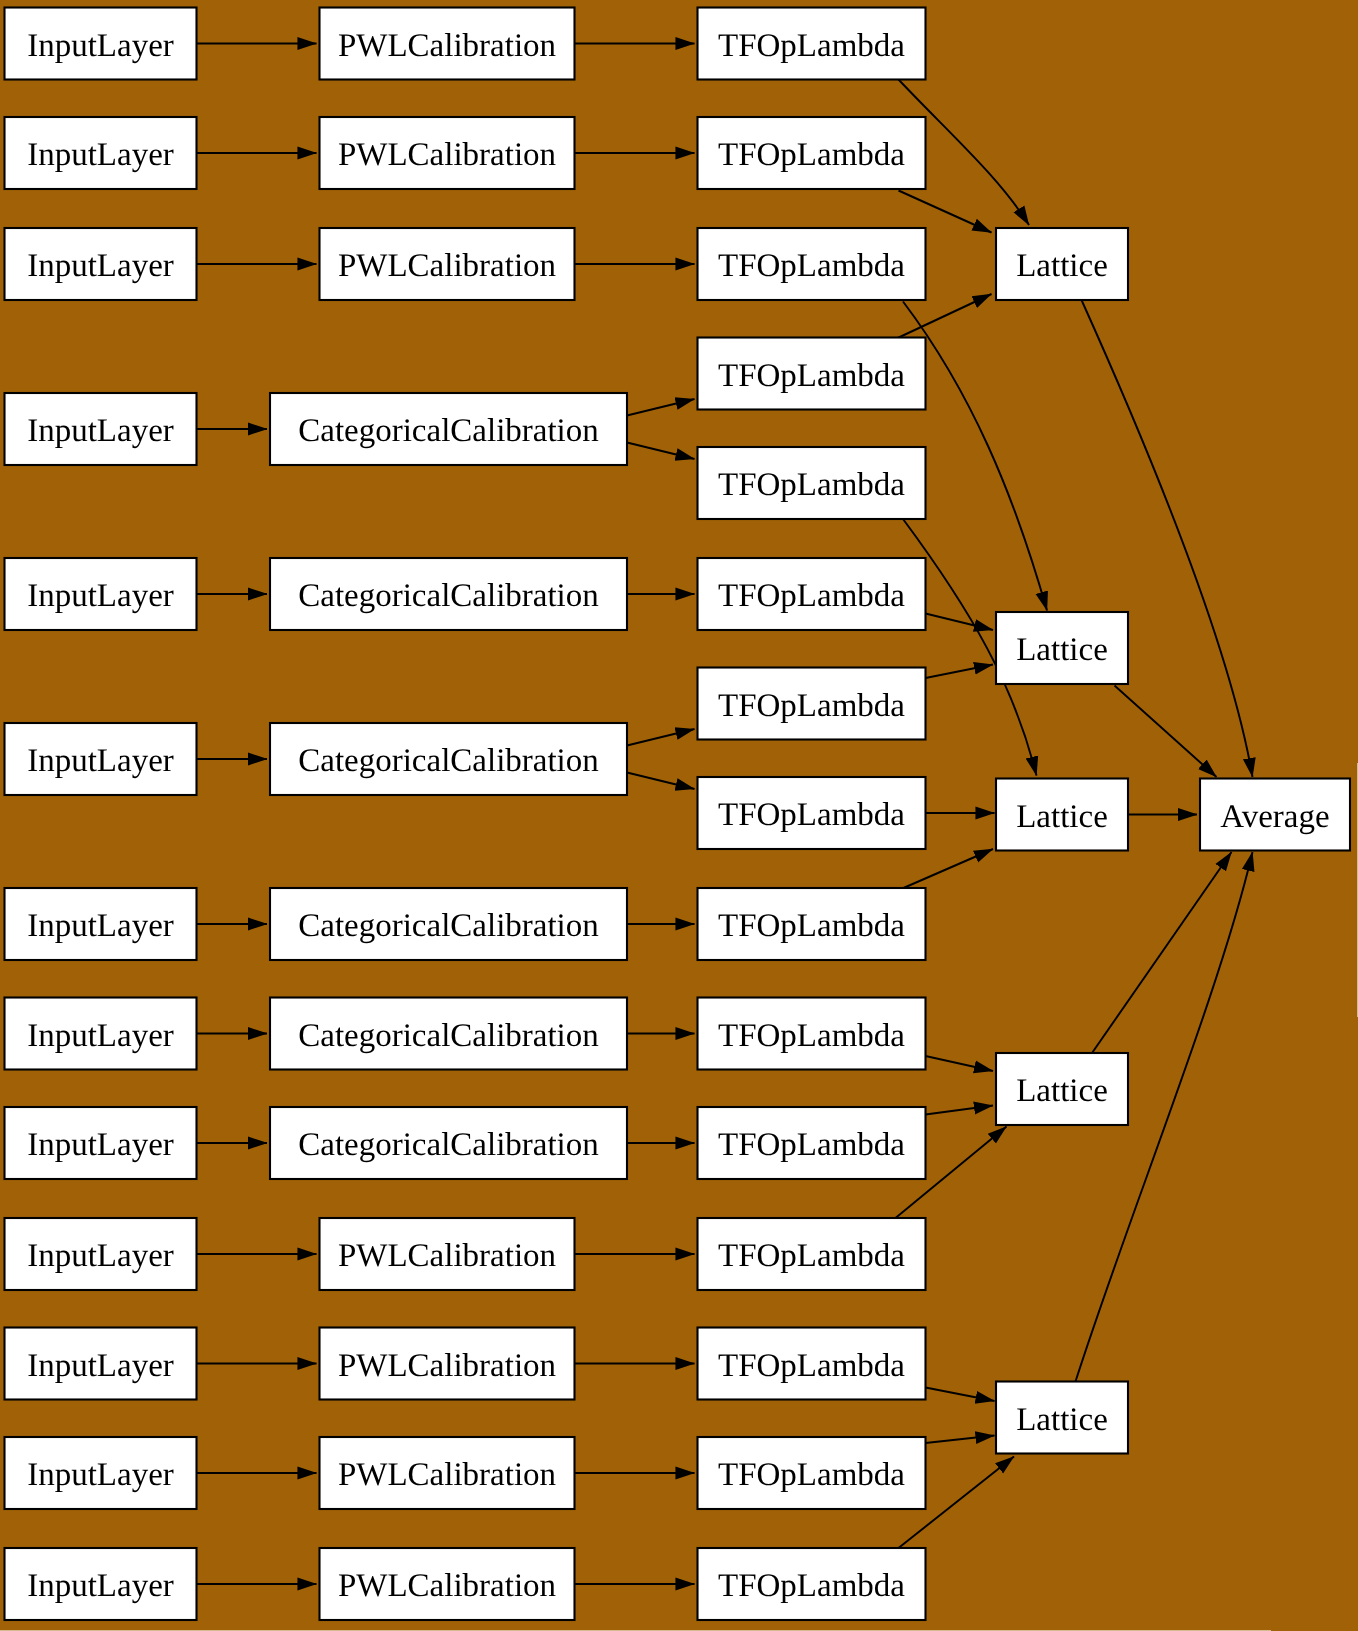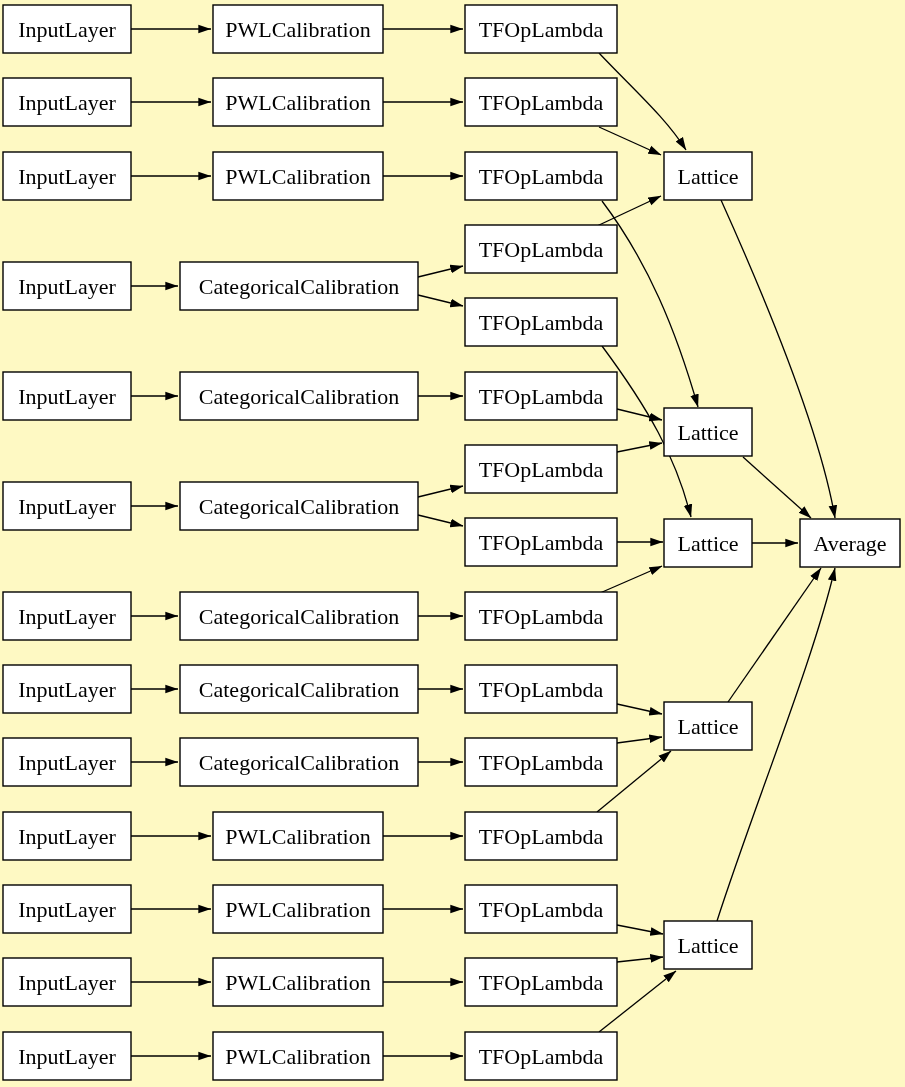--- a/index.html
+++ b/index.html
@@ -3,21 +3,21 @@
 <meta charset="utf-8">
 <style>
   html, body {
     margin: 0;
     padding: 0;
     background: #ffffff;
   }
   #canvas-wrap {
     width: 905px;
     height: 1087px;
-    background: #fef9c3;
+    background: #a16207;
     position: relative;
   }
   svg { display: block; }
   .edge-path {
     fill: none;
     stroke: #000000;
     stroke-width: 1.3;
   }
   .node-box {
     fill: #ffffff;

